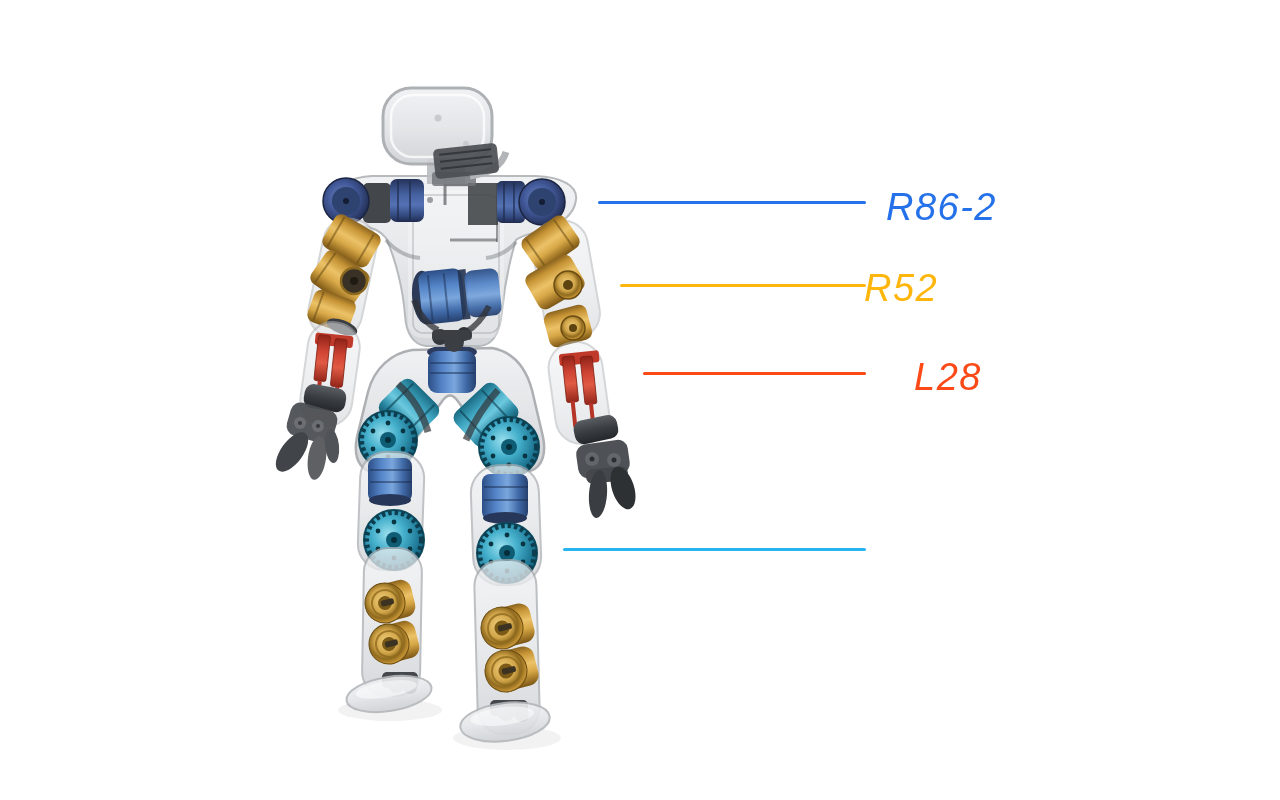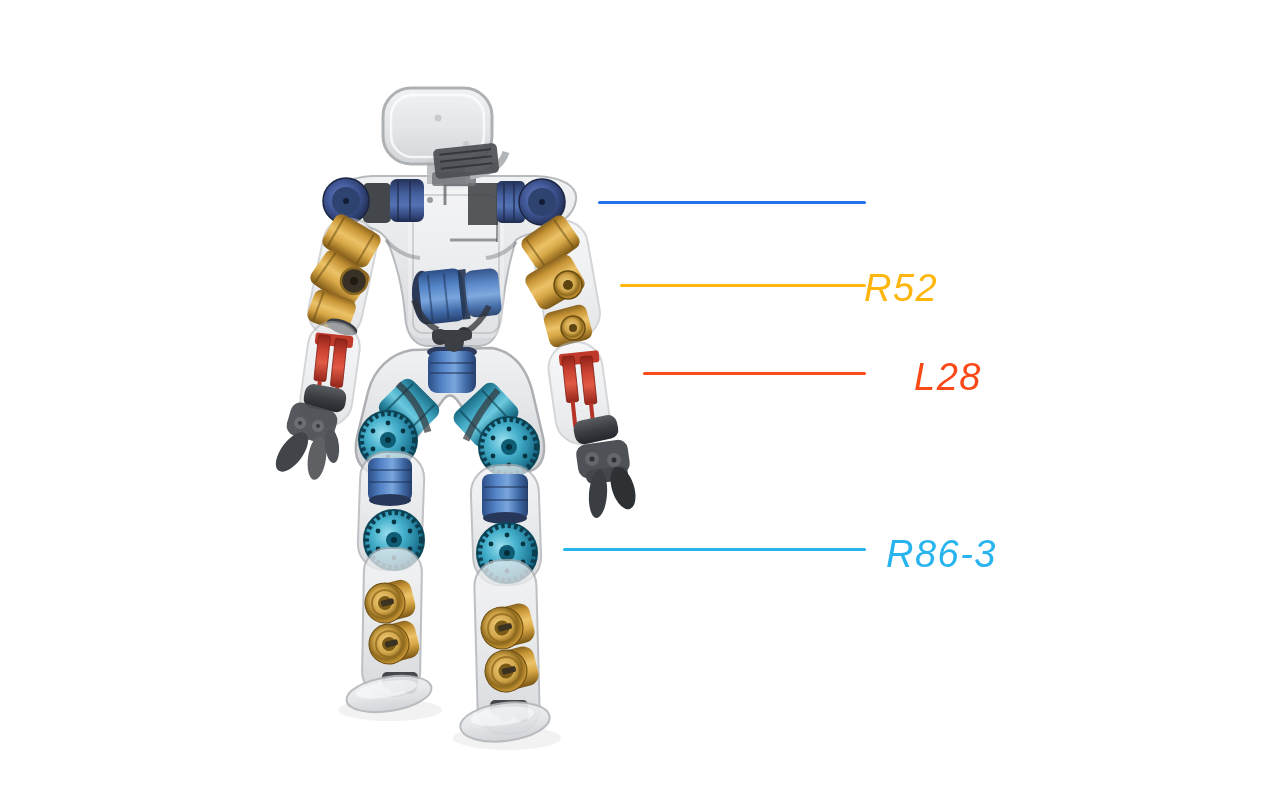--- a/index.html
+++ b/index.html
@@ -390,26 +390,26 @@
           <circle cx="614" cy="460" r="2.5" fill="#2c2f32"></circle>
       <rect x="586" y="468" width="42" height="14" rx="6" transform="rotate(-6 607 475)" fill="#44474b"></rect>
       <ellipse cx="598" cy="494" rx="9" ry="24" transform="rotate(4 598 494)" fill="#3a3d41"></ellipse>
       <ellipse cx="623" cy="488" rx="11" ry="22" transform="rotate(-18 623 488)" fill="#2e3134"></ellipse>
     </g>
   </g>
 </svg>
 
   <div class="callout" id="co0">
     <div class="line" style="--c: #2471ea;"></div>
+    <div class="label" style="--c: #2471ea;">R86-2</div>
   </div>
   <div class="callout" id="co1">
     <div class="line" style="--c: #ffb60c;"></div>
     <div class="label" style="--c: #ffb60c;">R52</div>
   </div>
   <div class="callout" id="co2">
     <div class="line" style="--c: #fb4a17;"></div>
     <div class="label" style="--c: #fb4a17;">L28</div>
   </div>
   <div class="callout" id="co3">
     <div class="line" style="--c: #27b4ef;"></div>
-    <div class="label" style="--c: #27b4ef;">R86-3</div>
   </div>
 </div>
 
 </body></html>

